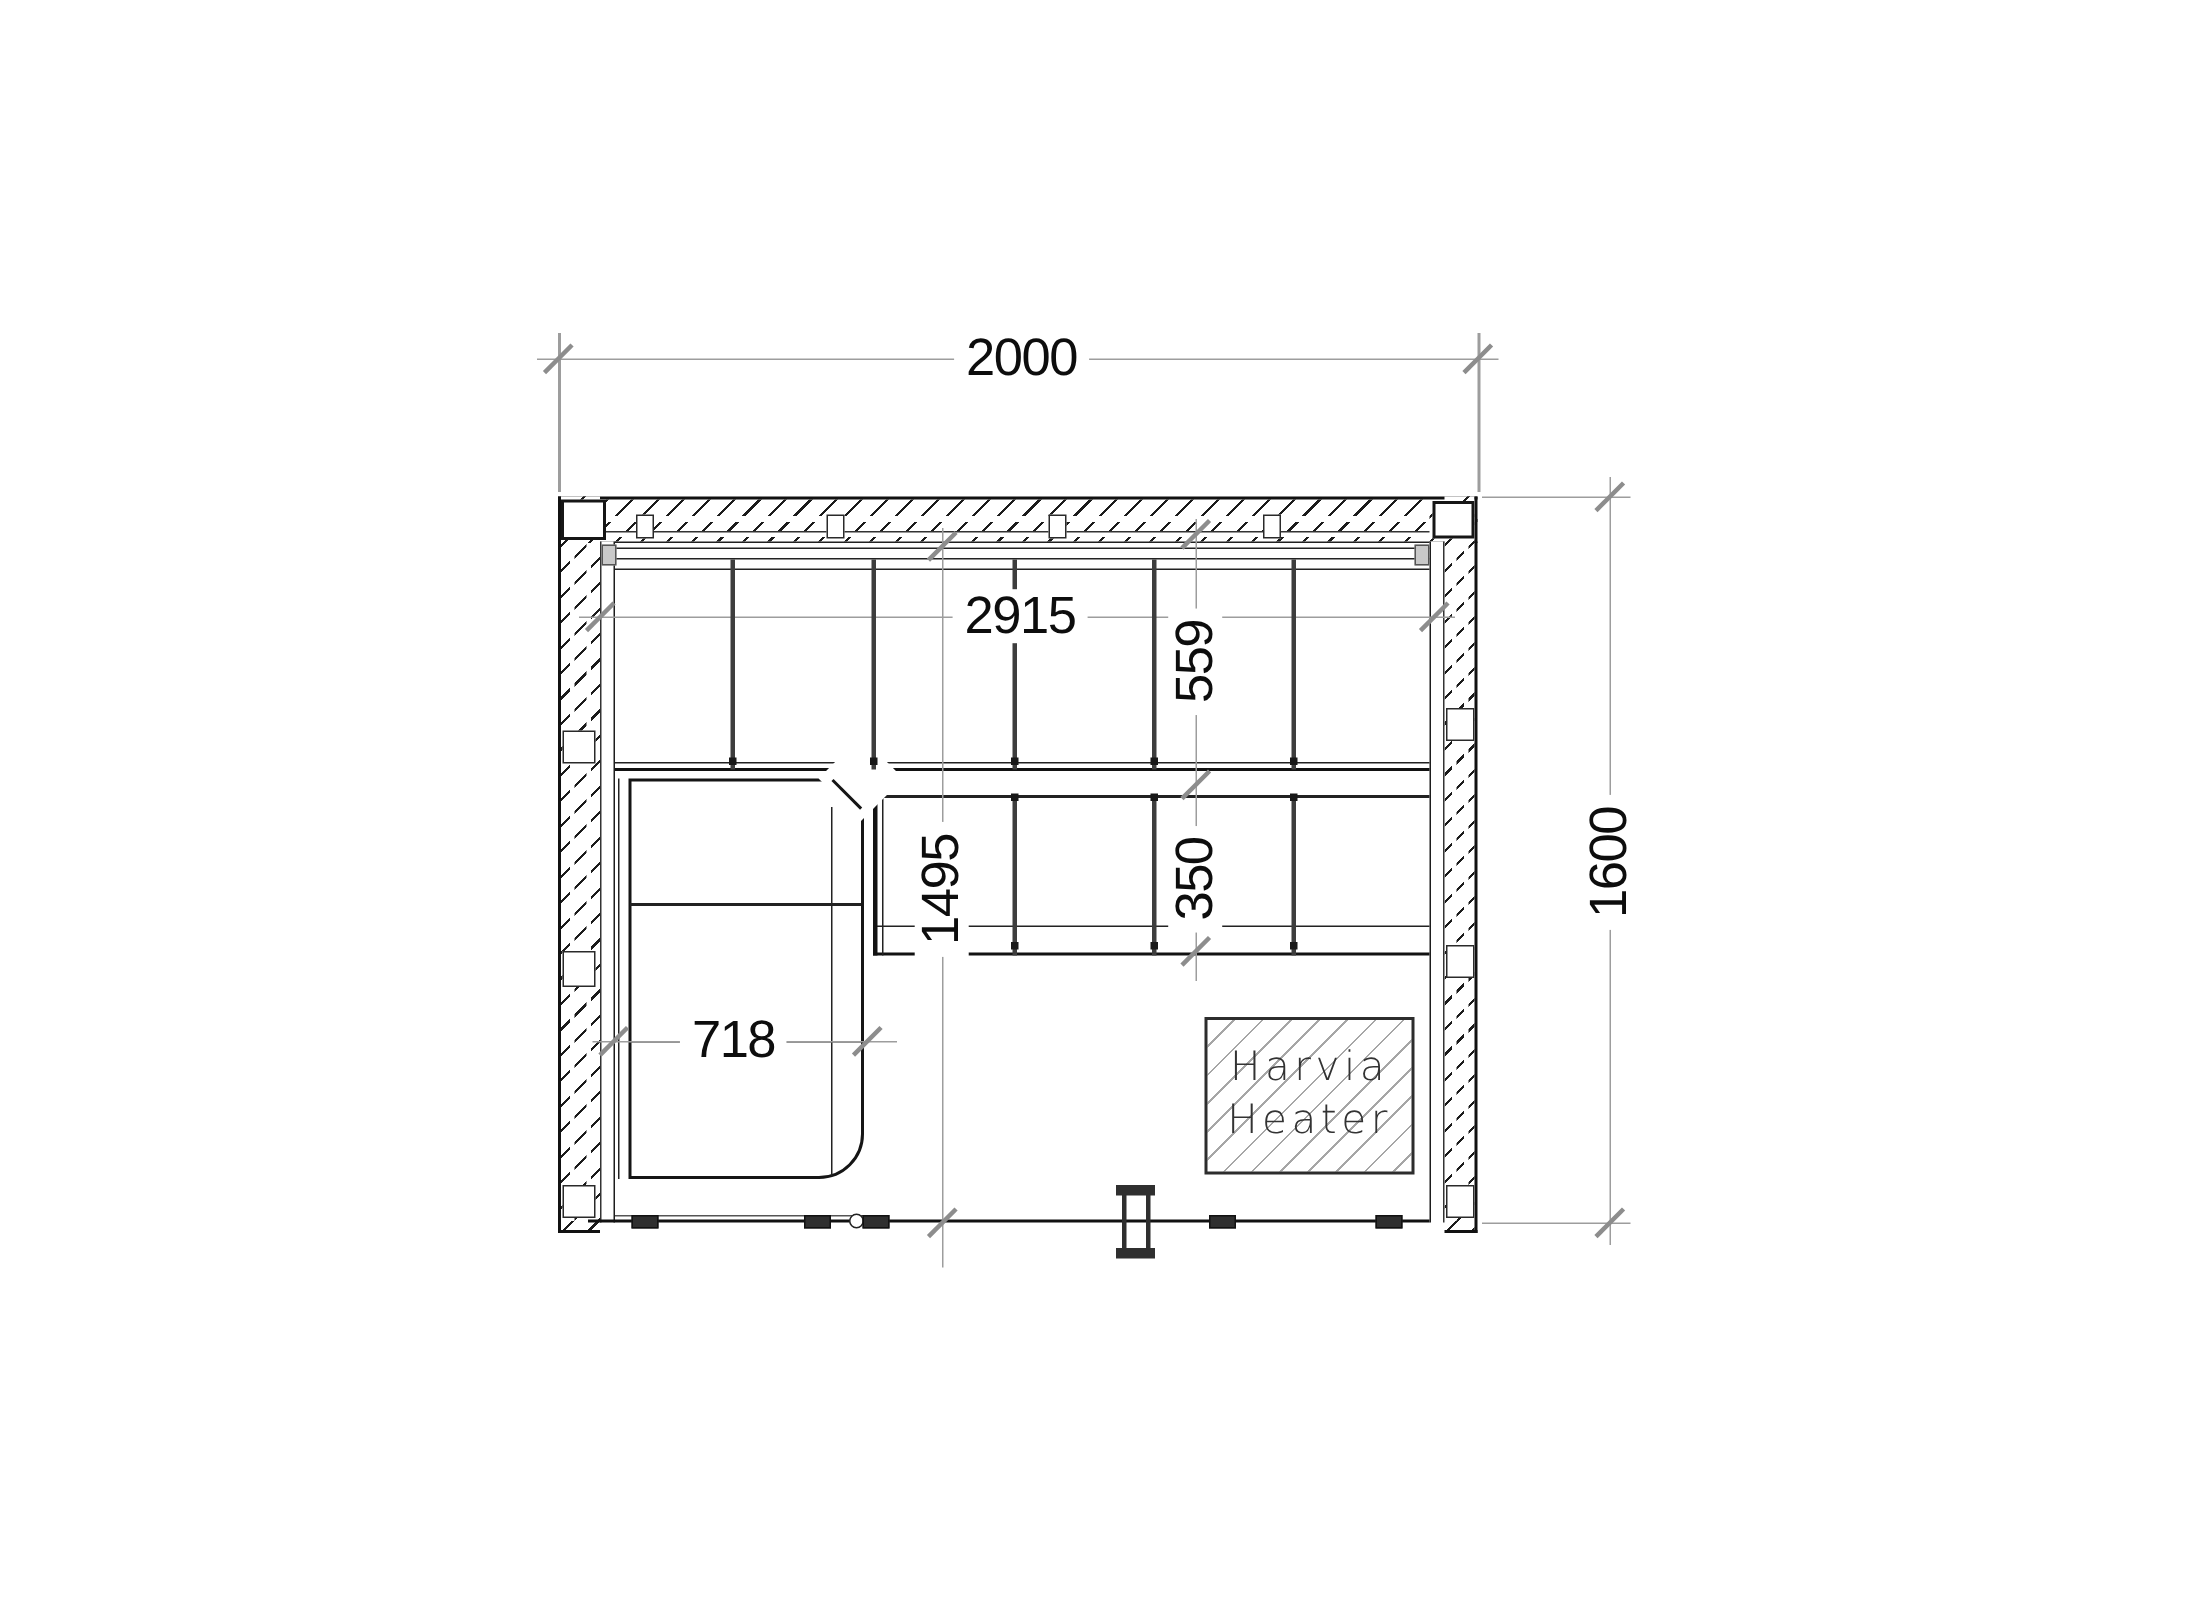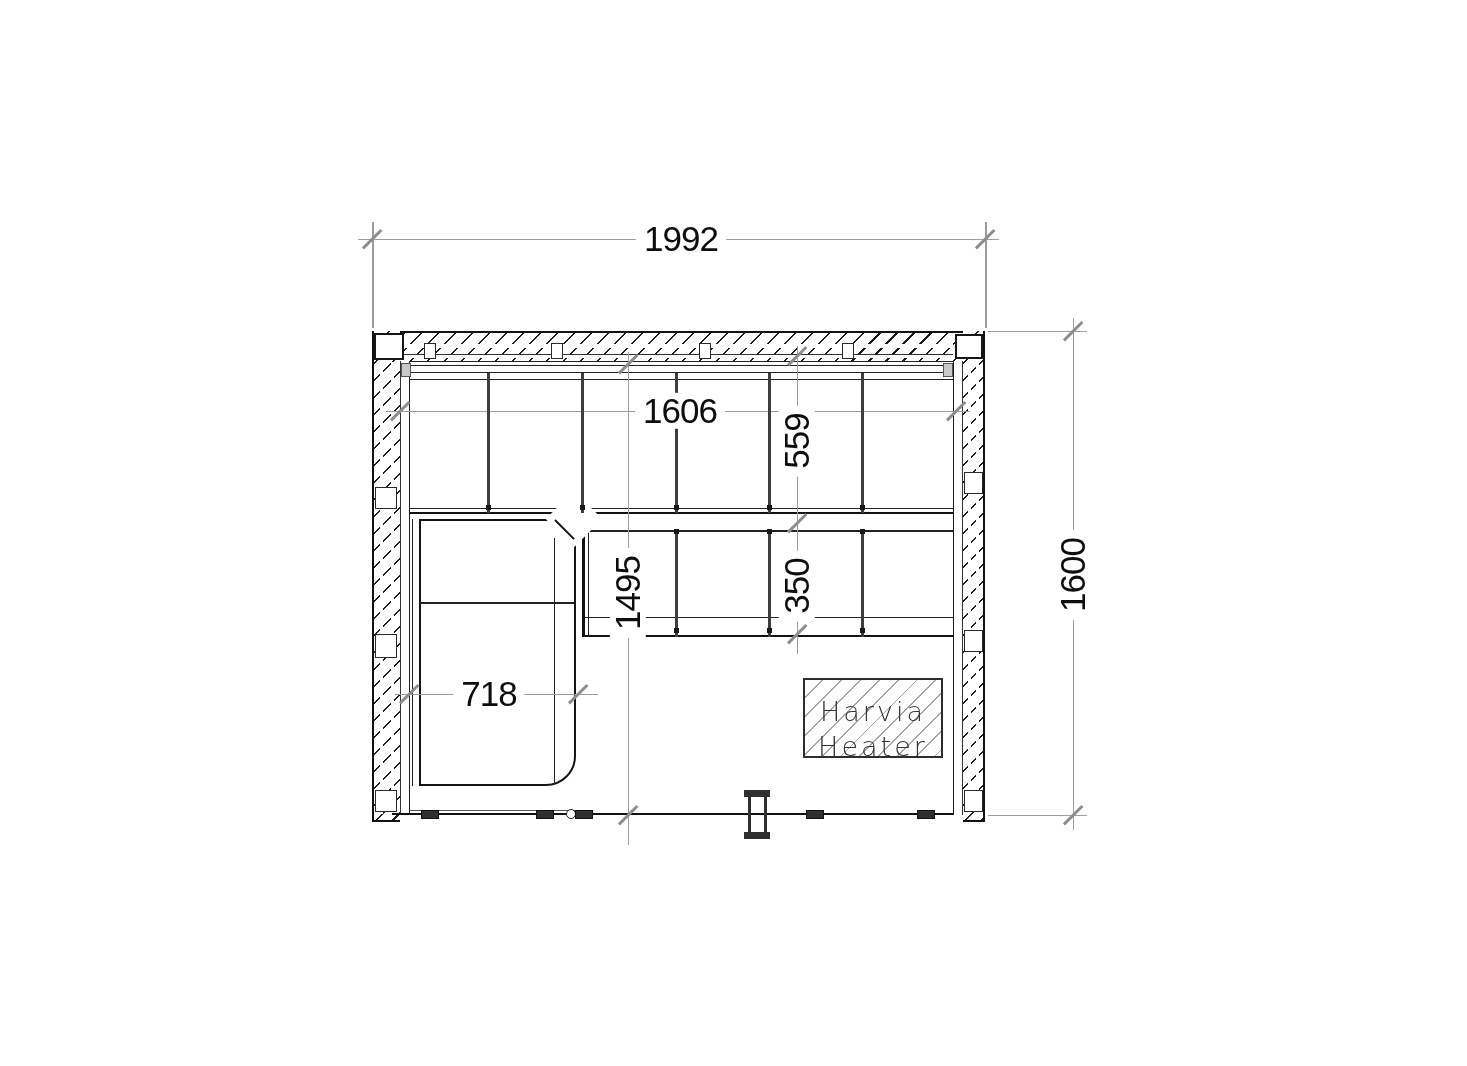--- a/index.html
+++ b/index.html
@@ -77,21 +77,21 @@
   <div class="vl" style="left:588px;top:530px;height:107px;"></div>
 
   <div class="benchside" style="left:419px;top:519px;width:157px;height:267px;"></div>
   <div class="chamcover" style="left:554px;top:499px;width:40px;height:40px;"></div>
   <div class="chamline" style="left:555px;top:519px;width:27px;"></div>
   <div class="vl" style="left:412px;top:519px;height:267px;"></div>
   <div class="vl" style="left:554px;top:538px;height:246px;"></div>
   <div class="hl" style="left:420px;top:602px;width:154px;height:1.5px;"></div>
   <div class="hl" style="left:420px;top:694px;width:154px;"></div>
 
-  <div class="heaterhatch" style="left:803px;top:678px;width:140px;height:80px;box-sizing:border-box;">
+  <div class="heaterhatch" style="left:803px;top:678px;width:140px;height:105px;box-sizing:border-box;">
     <div class="heaterlabel">
       <div>Harvia</div>
       <div>Heater</div>
     </div>
   </div>
 
   <div class="hl" style="left:410px;top:810px;width:170px;background:#555;"></div>
   <div class="hl" style="left:392px;top:813px;width:561px;height:2px;background:#111;"></div>
   <div class="hingec" style="left:566px;top:809px;"></div>
   <div class="handlecap" style="left:744px;top:790px;"></div>
@@ -155,20 +155,20 @@
     <div class="tick" style="left: 1073px; top: 815px;"></div>
     <div class="tick" style="left: 400px; top: 411px;"></div>
     <div class="tick" style="left: 956px; top: 411px;"></div>
     <div class="tick" style="left: 797px; top: 356px;"></div>
     <div class="tick" style="left: 797px; top: 523px;"></div>
     <div class="tick" style="left: 797px; top: 634px;"></div>
     <div class="tick" style="left: 628px; top: 364px;"></div>
     <div class="tick" style="left: 628px; top: 815px;"></div>
     <div class="tick" style="left: 409px; top: 694px;"></div>
     <div class="tick" style="left: 578px; top: 694px;"></div>
-    <div class="dimnum" style="left:681px;top:239px;">1992</div>
-    <div class="dimnum" style="left:680px;top:411px;">1606</div>
+    <div class="dimnum" style="left:681px;top:239px;">2000</div>
+    <div class="dimnum" style="left:680px;top:411px;">2915</div>
     <div class="dimnum" style="left:489px;top:694px;">718</div>
     <div class="dimnum vert" style="left:797px;top:441px;">559</div>
     <div class="dimnum vert" style="left:797px;top:586px;">350</div>
     <div class="dimnum vert" style="left:628px;top:593px;">1495</div>
     <div class="dimnum vert" style="left:1073px;top:575px;">1600</div>
   </div>
 
 </body></html>

